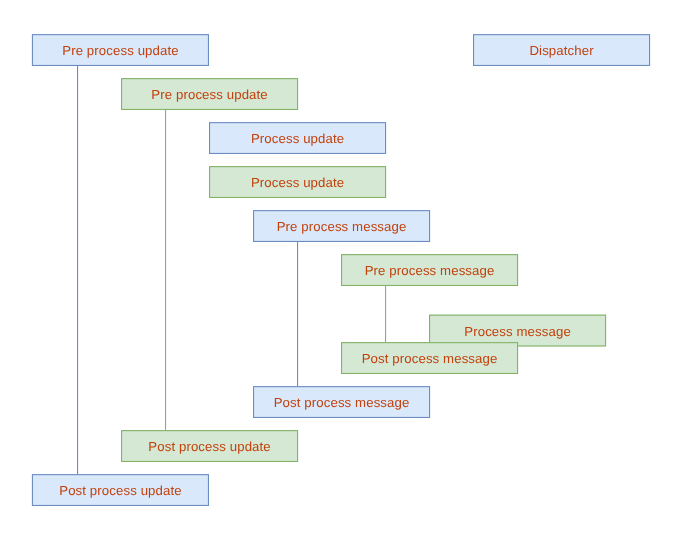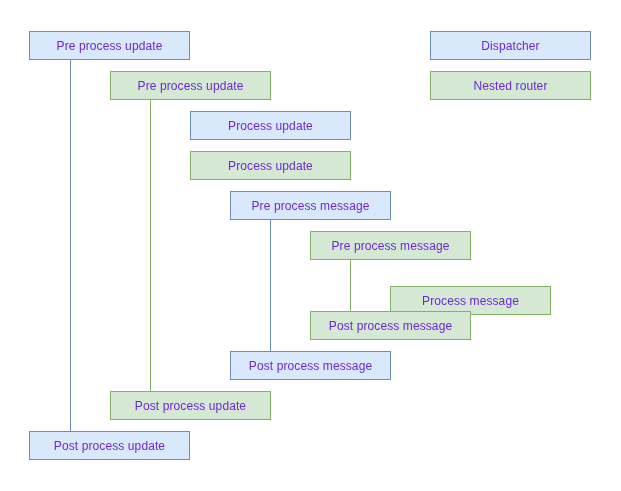--- a/index.html
+++ b/index.html
@@ -19,21 +19,21 @@
     overflow: hidden;
   }
   .node {
     position: absolute;
     box-sizing: border-box;
     display: flex;
     align-items: center;
     justify-content: center;
     font-size: 12px;
     line-height: 1;
-    color: #6d28d9;
+    color: #c2410c;
     border-width: 1px;
     border-style: solid;
     white-space: nowrap;
     letter-spacing: 0.1px;
   }
   .node.blue {
     background: #dae8fc;
     border-color: #6c8ebf;
   }
   .node.green {
@@ -109,18 +109,15 @@
   </div>
 
   <div class="node blue" style="left:29px; top:431px; width:161px; height:29px;">
     <span class="node-label">Post process update</span>
   </div>
 
   <div class="legend-group" style="left:0; top:0; width:621px; height:491px;">
     <div class="node blue" style="left:430px; top:31px; width:161px; height:29px;">
       <span class="node-label">Dispatcher</span>
     </div>
-    <div class="node green" style="left:430px; top:71px; width:161px; height:29px;">
-      <span class="node-label">Nested router</span>
-    </div>
   </div>
 
 </div>
 
 </body></html>

